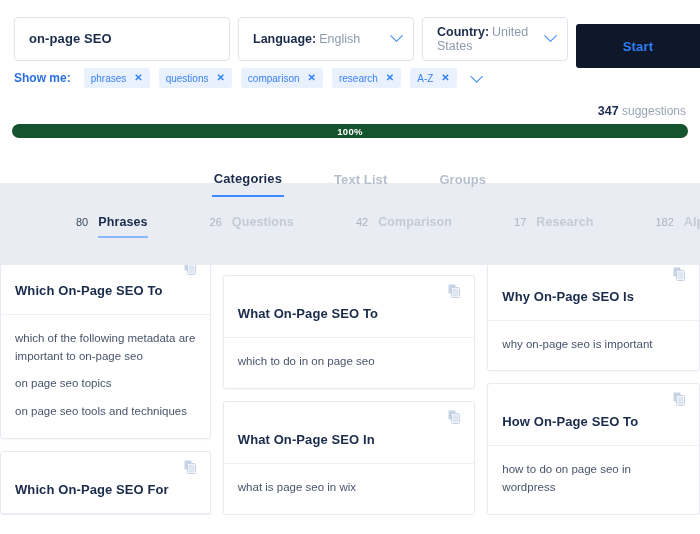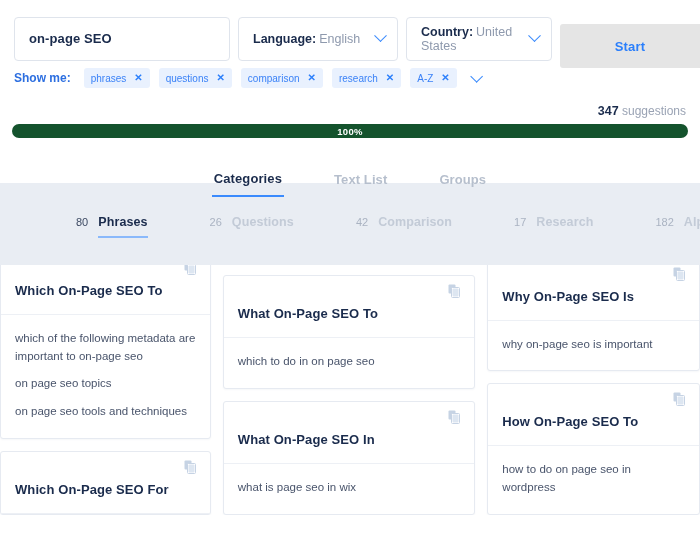--- a/index.html
+++ b/index.html
@@ -37,36 +37,36 @@
     border: 1px solid #dfe4ec;
     border-radius: 4px;
     background: #fff;
     display: flex; align-items: center;
     justify-content: space-between;
     padding: 0 12px 0 14px;
     font-size: 12.5px;
     color: #8e99ad;
     gap: 12px;
   }
-  .select-field.lang { width: 160px; }
+  .select-field.lang { width: 176px; }
   .select-field.country { width: 146px; }
   .select-field b { color: #1a2b4c; font-weight: bold; margin-right: 3px; }
   .chev {
     display: inline-block;
     width: 9px; height: 9px;
     border-right: 1.6px solid #3b8bfd;
     border-bottom: 1.6px solid #3b8bfd;
     transform: rotate(45deg) translate(-2px,-2px);
     flex: none;
   }
   .start-btn {
     flex: 1;
     align-self: stretch;
     margin: 0;
-    background: #e5e5e5;
+    background: #0f172a;
     border: none;
     border-radius: 3px 0 0 3px;
     color: #2b7ffb;
     font-size: 13px;
     font-weight: bold;
     font-family: "Liberation Sans", sans-serif;
     letter-spacing: .2px;
     cursor: pointer;
     height: 44px;
   }

